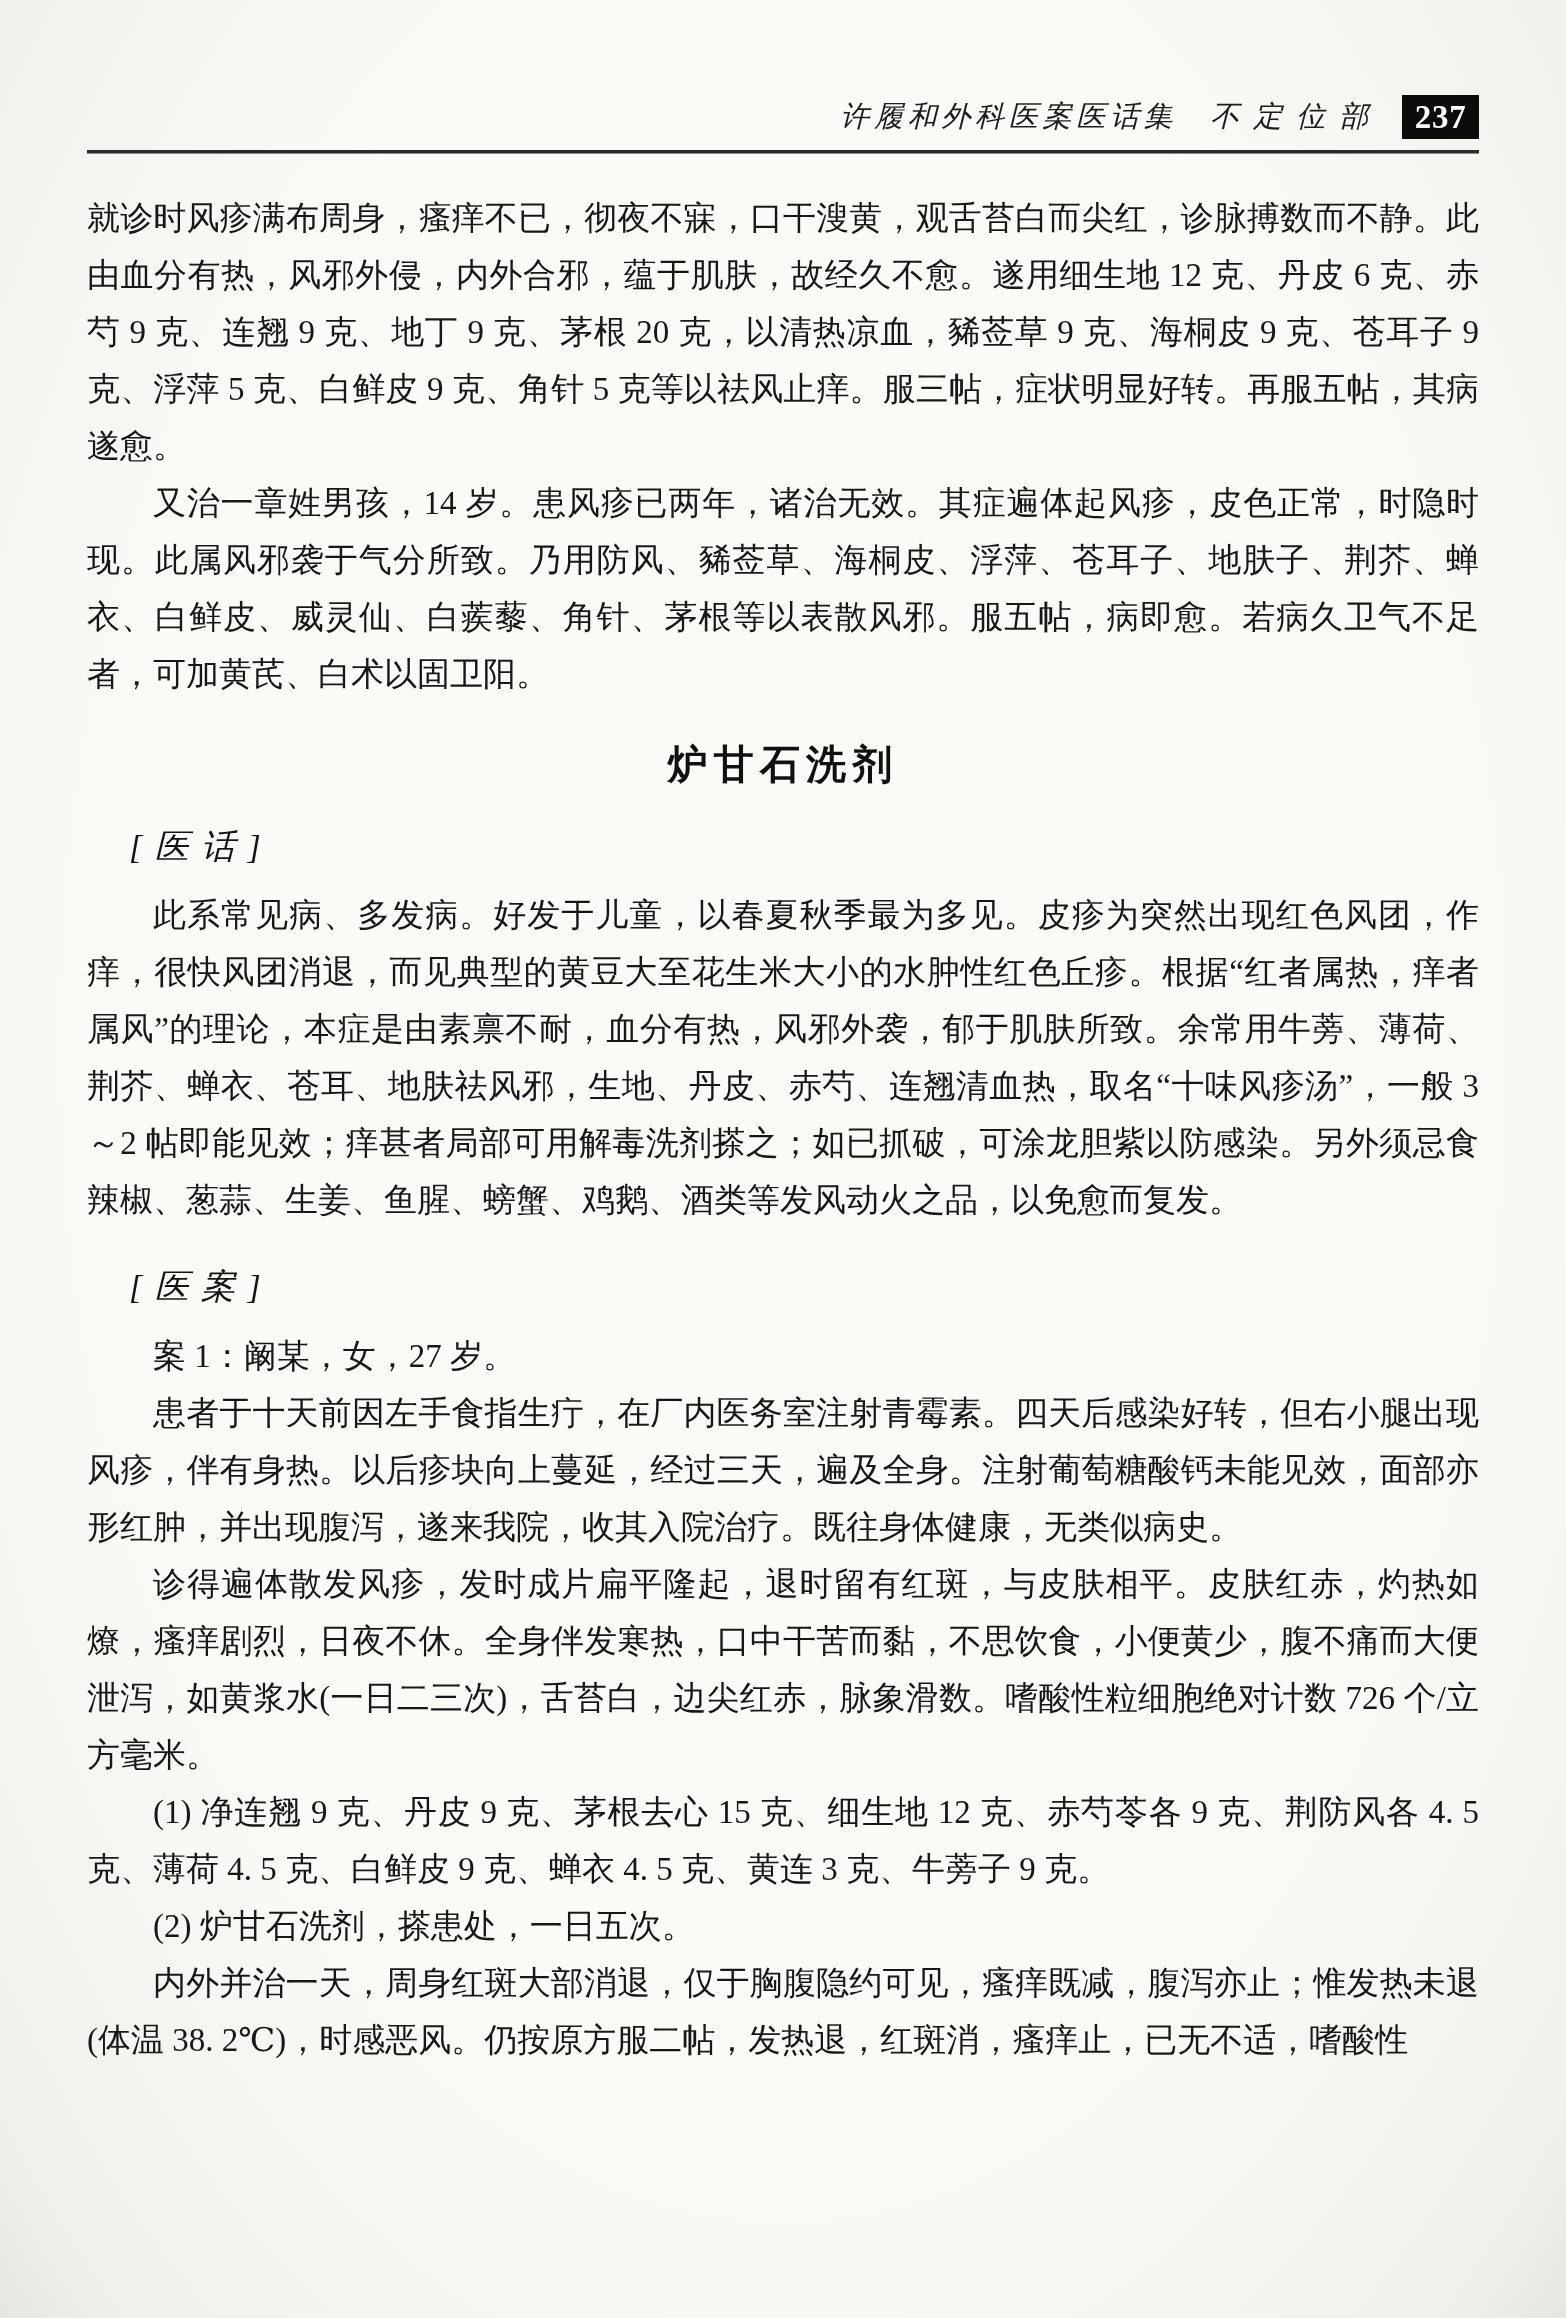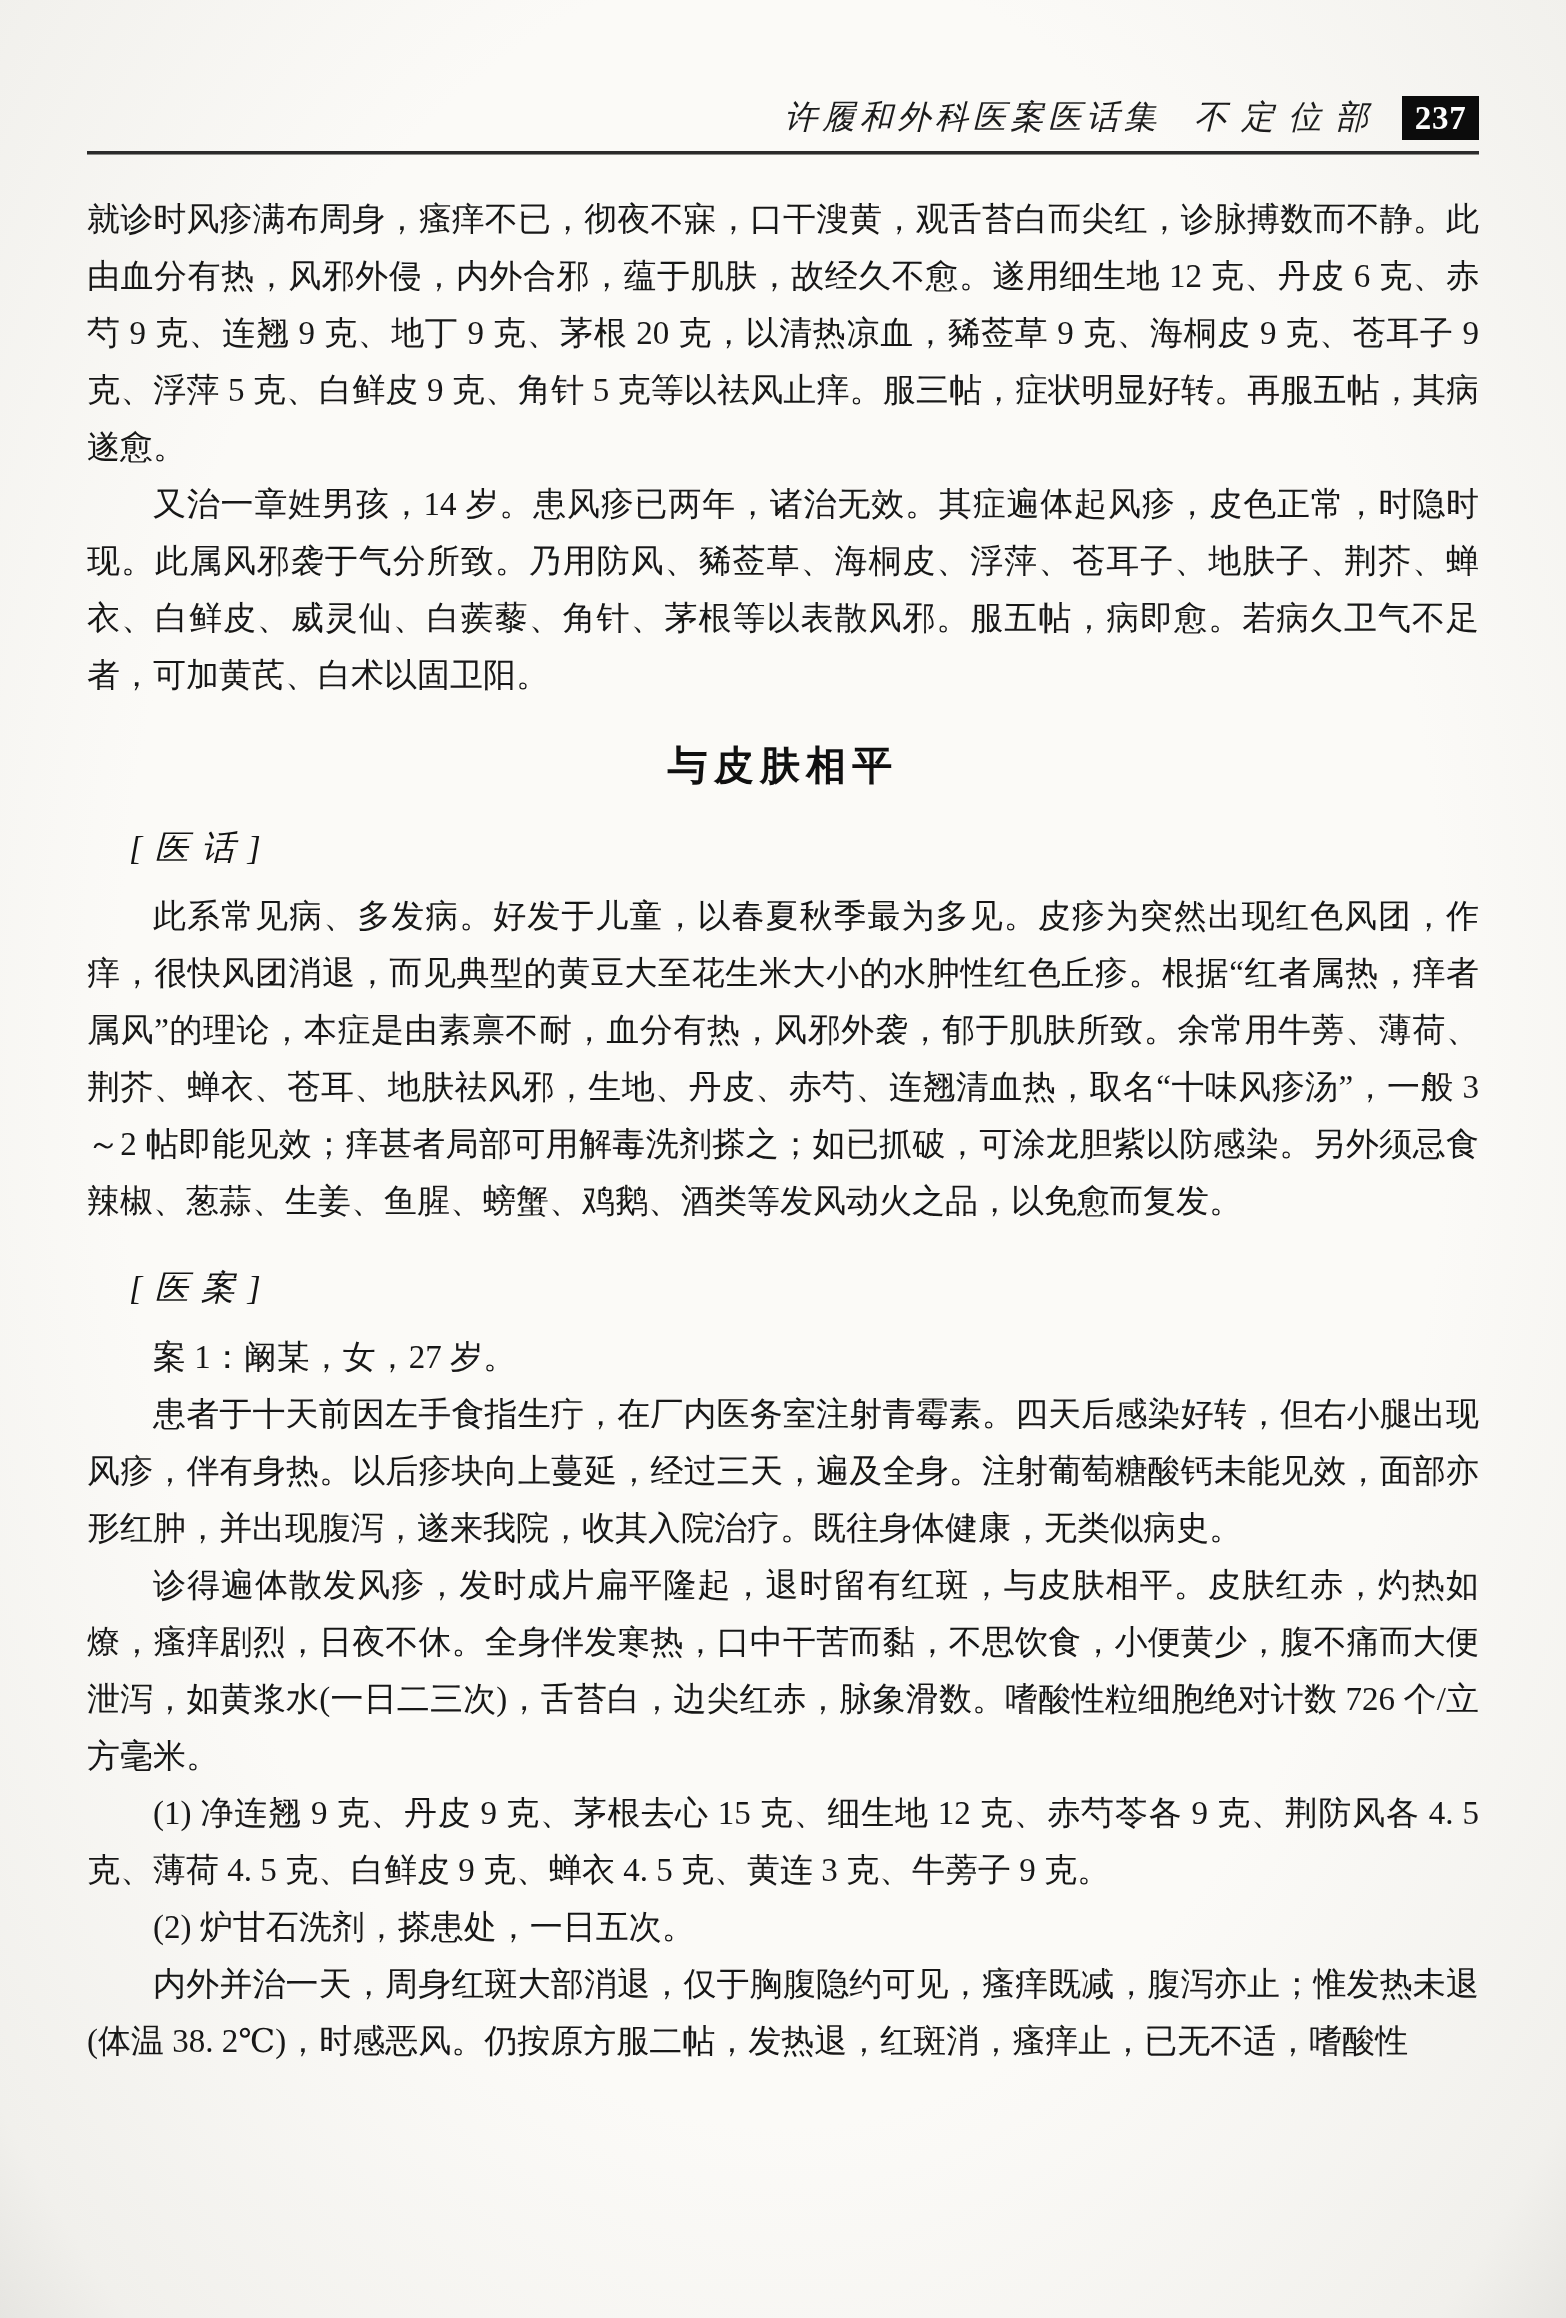--- a/index.html
+++ b/index.html
@@ -22,21 +22,21 @@
   
   .running-header {
     display: flex;
     justify-content: flex-end;
     align-items: center;
     padding-top: 95px;
     gap: 20px;
   }
   .header-text {
     font-style: italic;
-    font-size: 33px;
+    font-size: 29px;
     letter-spacing: 4.7px;
     color: #1c1c1c;
     white-space: nowrap;
   }
   .header-text .part {
     margin-left: 33px;
     letter-spacing: 14px;
   }
   .page-num {
     display: inline-block;
@@ -102,21 +102,21 @@
     <span class="page-num">237</span>
   </div>
 
   <div class="header-rule"></div>
 
   <div class="main">
 
     <p class="para no-indent">就诊时风疹满布周身，瘙痒不已，彻夜不寐，口干溲黄，观舌苔白而尖红，诊脉搏数而不静。此由血分有热，风邪外侵，内外合邪，蕴于肌肤，故经久不愈。遂用细生地 12 克、丹皮 6 克、赤芍 9 克、连翘 9 克、地丁 9 克、茅根 20 克，以清热凉血，豨莶草 9 克、海桐皮 9 克、苍耳子 9 克、浮萍 5 克、白鲜皮 9 克、角针 5 克等以祛风止痒。服三帖，症状明显好转。再服五帖，其病遂愈。</p>
     <p class="para">又治一章姓男孩，14 岁。患风疹已两年，诸治无效。其症遍体起风疹，皮色正常，时隐时现。此属风邪袭于气分所致。乃用防风、豨莶草、海桐皮、浮萍、苍耳子、地肤子、荆芥、蝉衣、白鲜皮、威灵仙、白蒺藜、角针、茅根等以表散风邪。服五帖，病即愈。若病久卫气不足者，可加黄芪、白术以固卫阳。</p>
 
-    <p class="para section-title">与皮肤相平</p>
+    <p class="para section-title">炉甘石洗剂</p>
     <p class="para bracket-label">[医话]</p>
     <p class="para">此系常见病、多发病。好发于儿童，以春夏秋季最为多见。皮疹为突然出现红色风团，作痒，很快风团消退，而见典型的黄豆大至花生米大小的水肿性红色丘疹。根据“红者属热，痒者属风”的理论，本症是由素禀不耐，血分有热，风邪外袭，郁于肌肤所致。余常用牛蒡、薄荷、荆芥、蝉衣、苍耳、地肤祛风邪，生地、丹皮、赤芍、连翘清血热，取名“十味风疹汤”，一般 3～2 帖即能见效；痒甚者局部可用解毒洗剂搽之；如已抓破，可涂龙胆紫以防感染。另外须忌食辣椒、葱蒜、生姜、鱼腥、螃蟹、鸡鹅、酒类等发风动火之品，以免愈而复发。</p>
 
     <p class="para bracket-label">[医案]</p>
     <p class="para">案 1：阚某，女，27 岁。</p>
     <p class="para">患者于十天前因左手食指生疔，在厂内医务室注射青霉素。四天后感染好转，但右小腿出现风疹，伴有身热。以后疹块向上蔓延，经过三天，遍及全身。注射葡萄糖酸钙未能见效，面部亦形红肿，并出现腹泻，遂来我院，收其入院治疗。既往身体健康，无类似病史。</p>
     <p class="para">诊得遍体散发风疹，发时成片扁平隆起，退时留有红斑，与皮肤相平。皮肤红赤，灼热如燎，瘙痒剧烈，日夜不休。全身伴发寒热，口中干苦而黏，不思饮食，小便黄少，腹不痛而大便泄泻，如黄浆水(一日二三次)，舌苔白，边尖红赤，脉象滑数。嗜酸性粒细胞绝对计数 726 个/立方毫米。</p>
     <p class="para">(1) 净连翘 9 克、丹皮 9 克、茅根去心 15 克、细生地 12 克、赤芍苓各 9 克、荆防风各 4. 5 克、薄荷 4. 5 克、白鲜皮 9 克、蝉衣 4. 5 克、黄连 3 克、牛蒡子 9 克。</p>
     <p class="para">(2) 炉甘石洗剂，搽患处，一日五次。</p>
     <p class="para">内外并治一天，周身红斑大部消退，仅于胸腹隐约可见，瘙痒既减，腹泻亦止；惟发热未退(体温 38. 2℃)，时感恶风。仍按原方服二帖，发热退，红斑消，瘙痒止，已无不适，嗜酸性</p>

